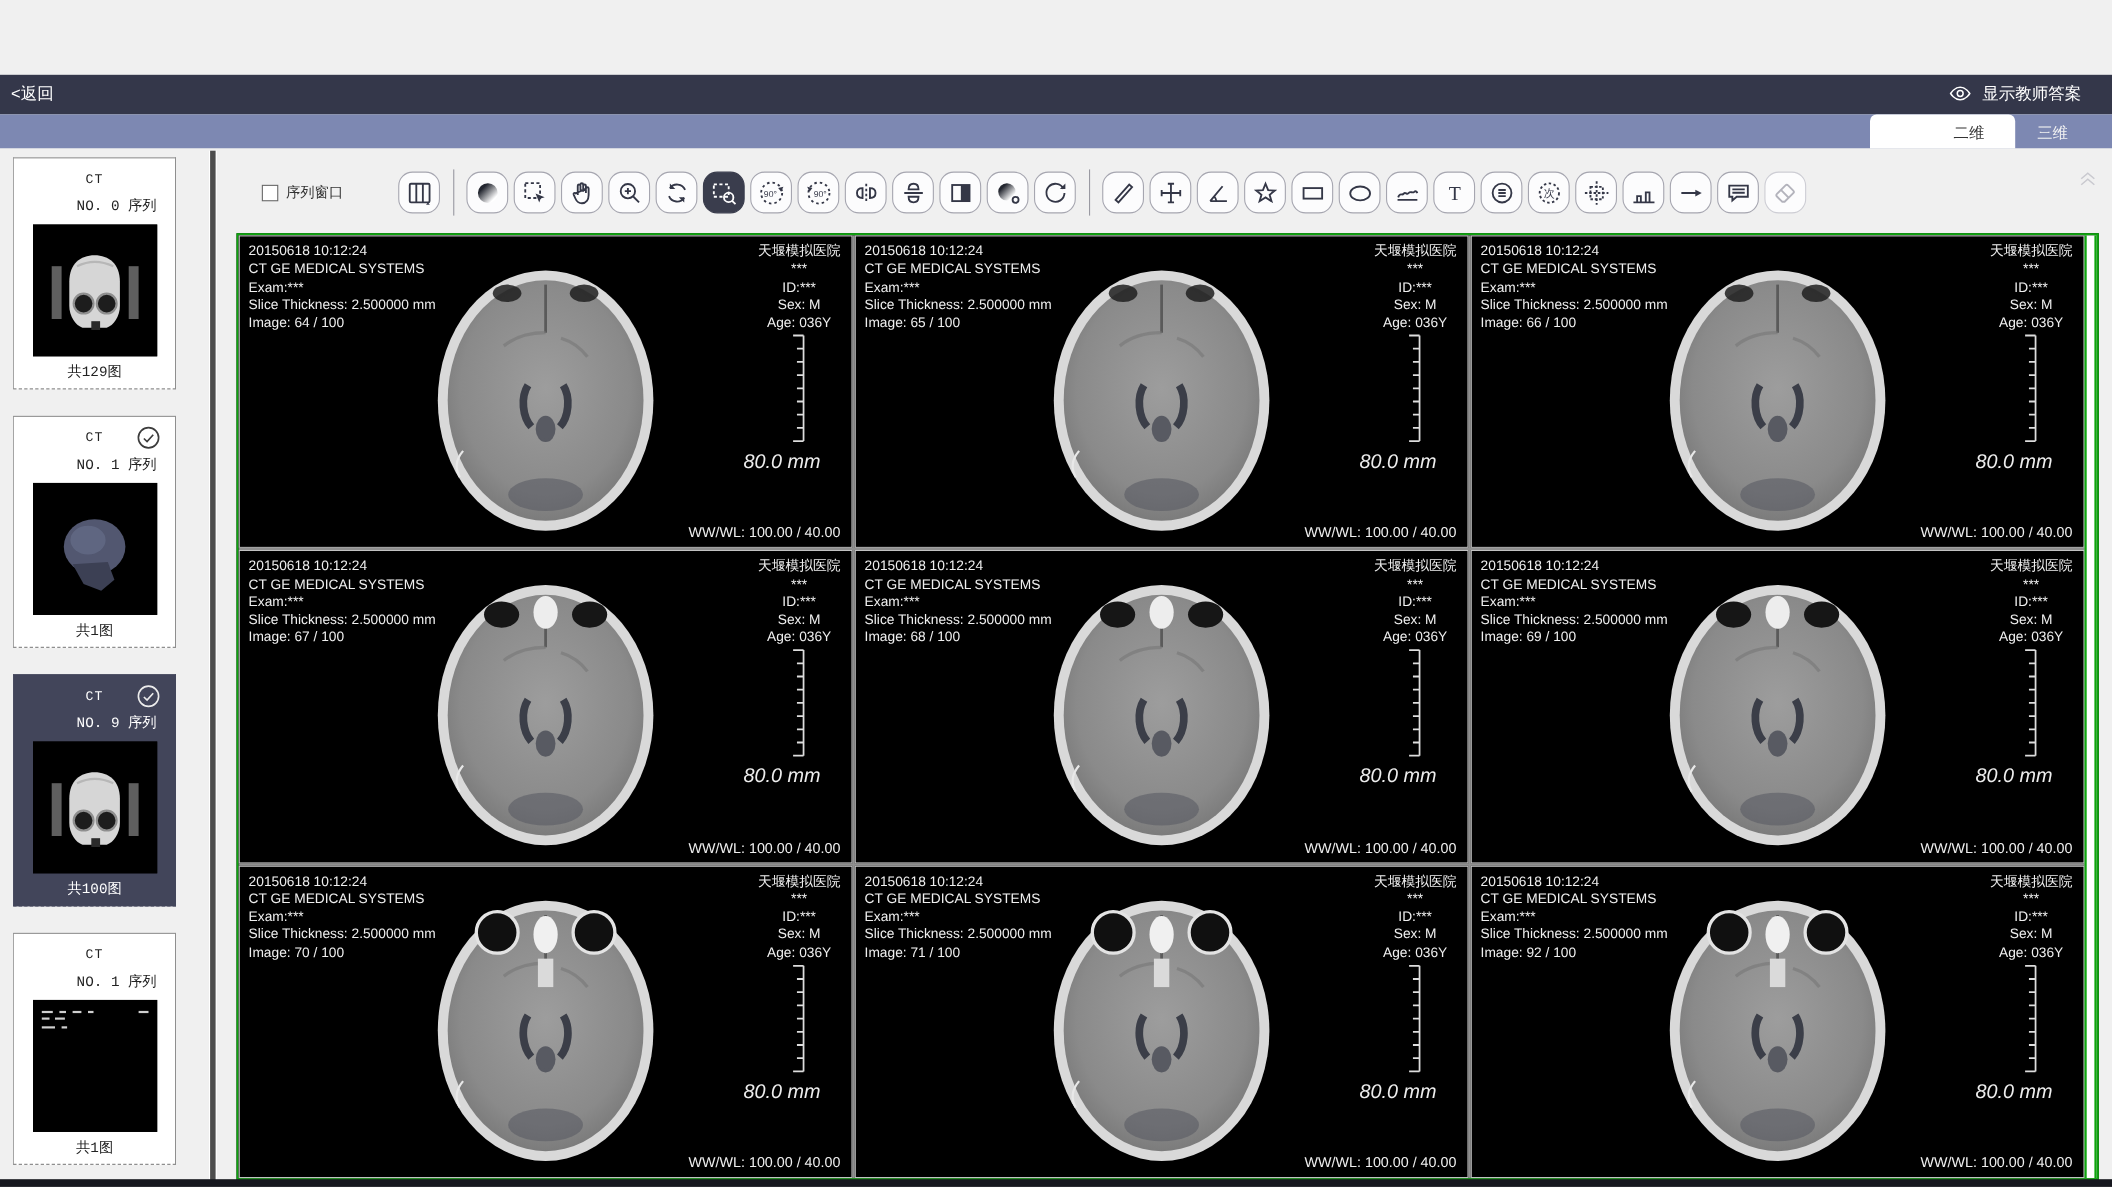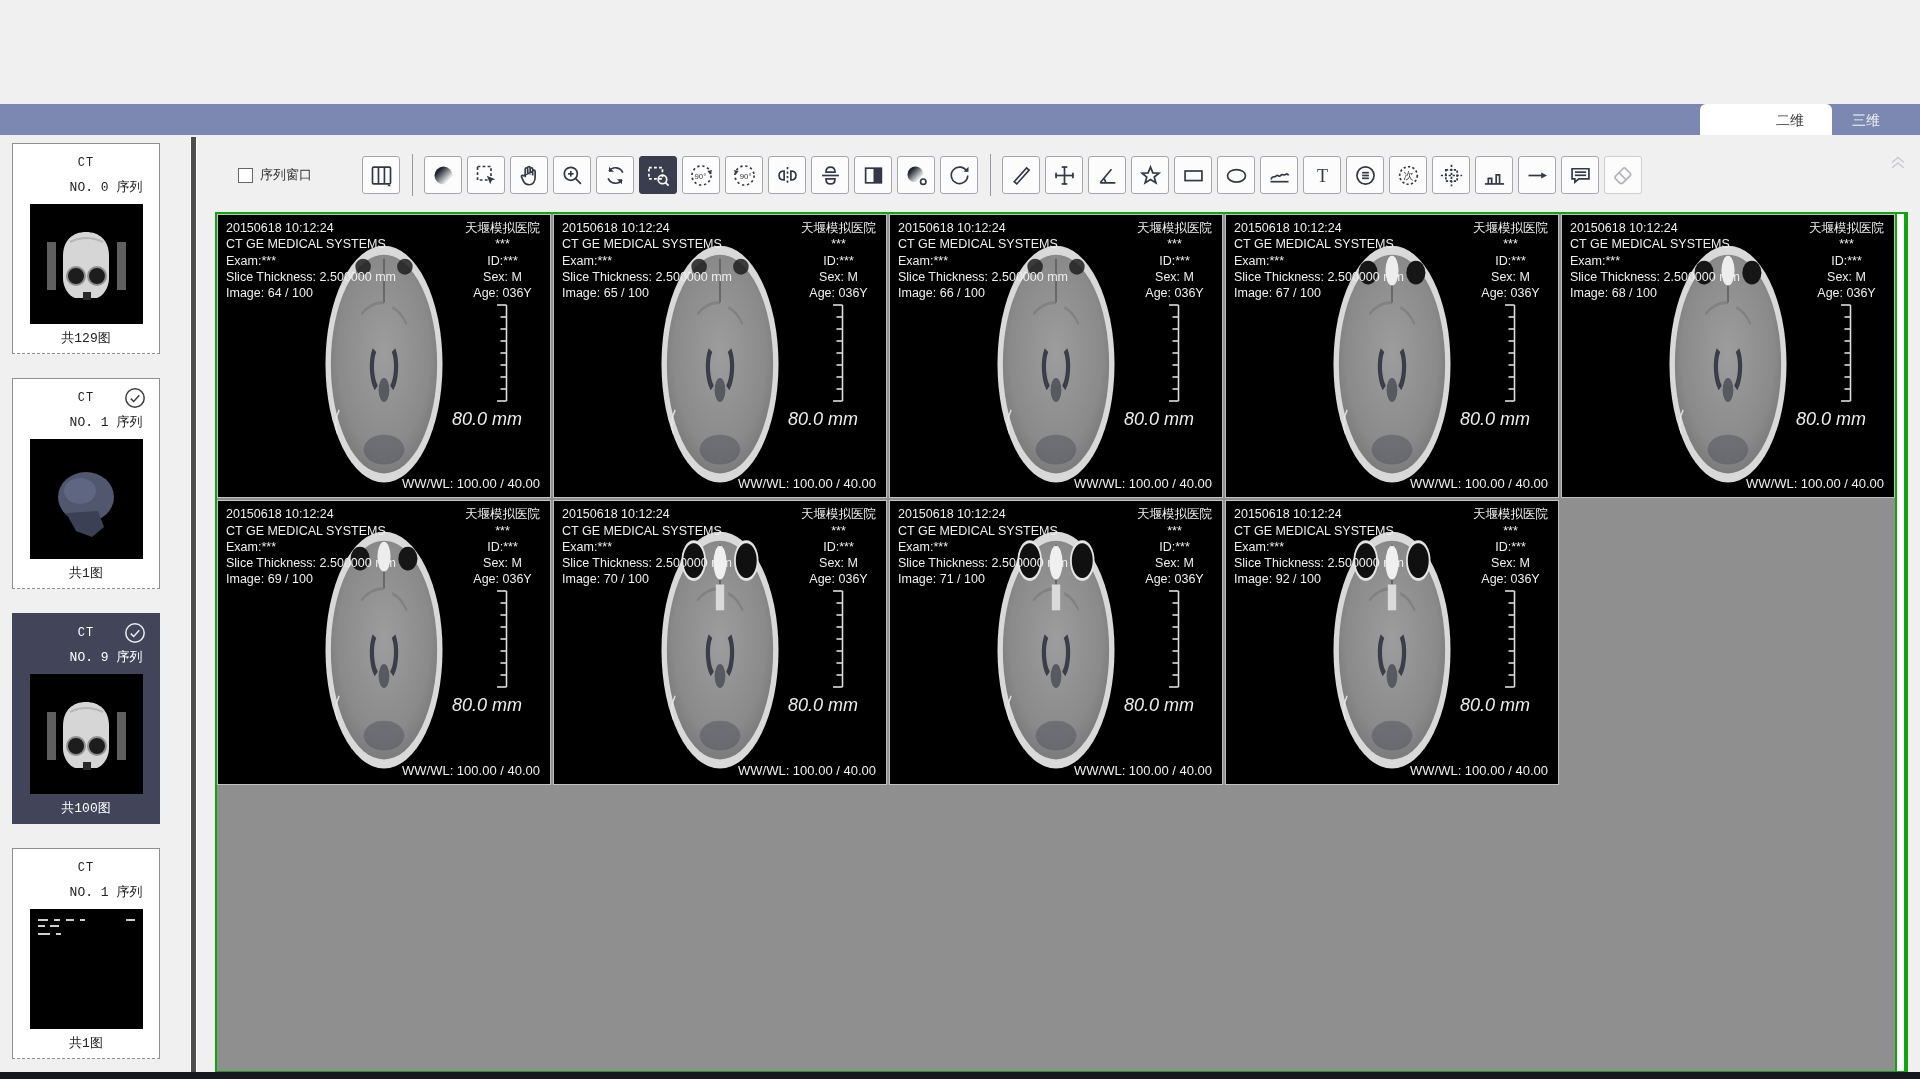--- a/index.html
+++ b/index.html
@@ -31,31 +31,31 @@
   .card-thumb svg{display:block;}
   .card-count{margin-top:5px;font-size:13px;}
   .card-check{position:absolute;top:7px;right:12px;width:24px;height:24px;color:#3d3d3d;}
   .series-card.selected .card-check{color:#ececec;}
   .side-scroll{position:absolute;left:190px;top:2px;width:7px;height:936px;background:#fff;}
   .side-scroll .thumb{position:absolute;left:1px;top:0;width:5px;height:100%;background:#4d4d4d;}
   
   .toolbar{position:absolute;left:238px;top:18px;height:44px;display:flex;align-items:center;}
   .tb-check{display:flex;align-items:center;gap:7px;margin-right:50px;font-size:13px;color:#333;}
   .checkbox{width:13px;height:13px;border:1px solid #666;background:#fff;cursor:pointer;}
-  .tool{width:38px;height:38px;margin-right:5px;border:1px solid #a6a6b0;border-radius:3px;background:#fcfcfd;
+  .tool{width:38px;height:38px;margin-right:5px;border:1px solid #a6a6b0;border-radius:13px;background:#fcfcfd;
     display:flex;align-items:center;justify-content:center;color:#343747;cursor:pointer;box-sizing:border-box;flex:none;}
   .tool.active{background:#3a3d4d;color:#fff;border-color:#3a3d4d;}
   .tool.disabled{color:#b3b3bc;border-color:#cdcdd4;}
   .tb-sep{width:1px;height:42px;background:#9a9aa2;margin:0 11px 0 7px;flex:none;}
   .collapse{position:absolute;right:9px;top:16px;width:24px;height:24px;color:#c9c9cf;cursor:pointer;}
   
   .viewer{position:absolute;left:215px;top:77px;width:1693px;height:861px;box-sizing:border-box;
     border:2px solid #0ea50e;background:#000;}
   .grid{position:absolute;left:0;top:0;right:11px;bottom:0;display:grid;
-    grid-template-columns:repeat(5,1fr);grid-template-rows:repeat(3,1fr);gap:2px;background:#8f8f8f;}
+    grid-template-columns:repeat(3,1fr);grid-template-rows:repeat(3,1fr);gap:2px;background:#8f8f8f;}
   .vscroll{position:absolute;right:0;top:0;bottom:0;width:11px;background:#fff;box-sizing:border-box;
     border-left:2px solid #0ea50e;border-right:2px solid #0ea50e;cursor:pointer;}
   .cell{position:relative;background:#000;border:1px solid #c2c2c2;box-sizing:border-box;overflow:hidden;cursor:crosshair;}
   .cell svg.slice{position:absolute;left:0;top:0;width:100%;height:100%;}
   .ol{position:absolute;color:#efefef;font-size:12.5px;line-height:1.3;}
   .ol.tl{left:8px;top:5px;}
   .ol.tr{right:10px;top:5px;text-align:center;}
   .ruler{position:absolute;right:40px;top:88px;}
   .scale-label{position:absolute;right:28px;top:194px;font-style:italic;font-size:18px;color:#ededed;}
   .wwwl{position:absolute;right:10px;bottom:6px;font-size:13px;color:#efefef;}
@@ -73,20 +73,30 @@
           <stop offset="100%" stop-color="#737373"></stop>
       </radialGradient>
       <linearGradient id="gSphere" x1="0" y1="0" x2="1" y2="1">
         <stop offset="25%" stop-color="#23262f"></stop>
           <stop offset="80%" stop-color="#ffffff"></stop>
       </linearGradient>
     </defs>
   </svg>
 
 
+  <div class="bar2">
+    <div class="back">&lt;返回</div>
+    <div class="answer">
+      <svg viewBox="0 0 24 24" width="22" height="22" fill="none" stroke="currentColor" stroke-width="1.5">
+          <path d="M2.5 12S6.5 5.8 12 5.8 21.5 12 21.5 12 17.5 18.2 12 18.2 2.5 12 2.5 12z"></path>
+          <circle cx="12" cy="12" r="2.9"></circle>
+        </svg>
+      <span>显示教师答案</span>
+    </div>
+  </div>
 
   <div class="strip">
     <div class="tab active">二维</div>
     <div class="tab inactive">三维</div>
   </div>
 
   <div class="main">
 
     <div id="sidebar-cards">
         <div class="series-card" style="top: 8px;">

